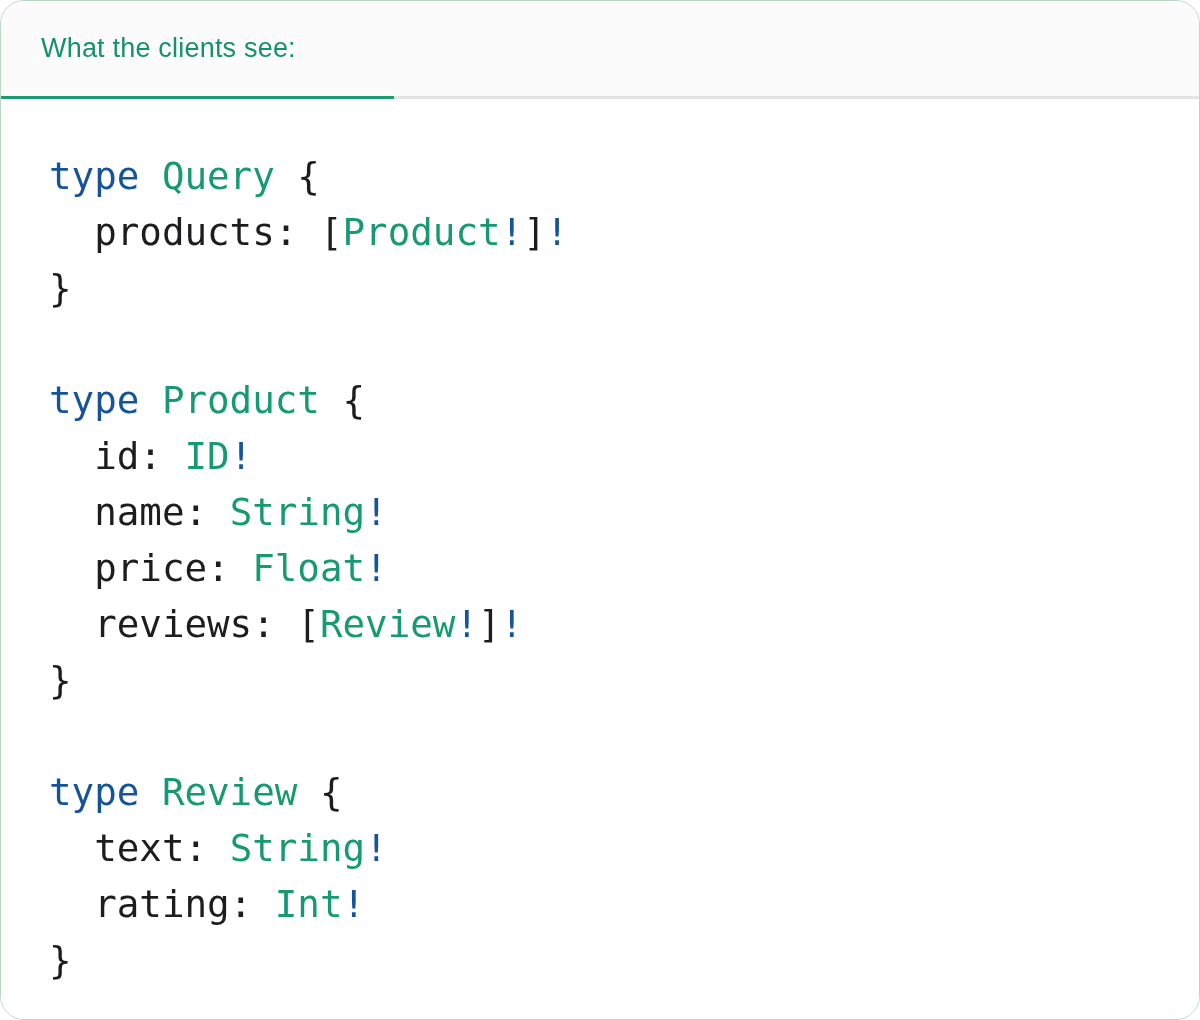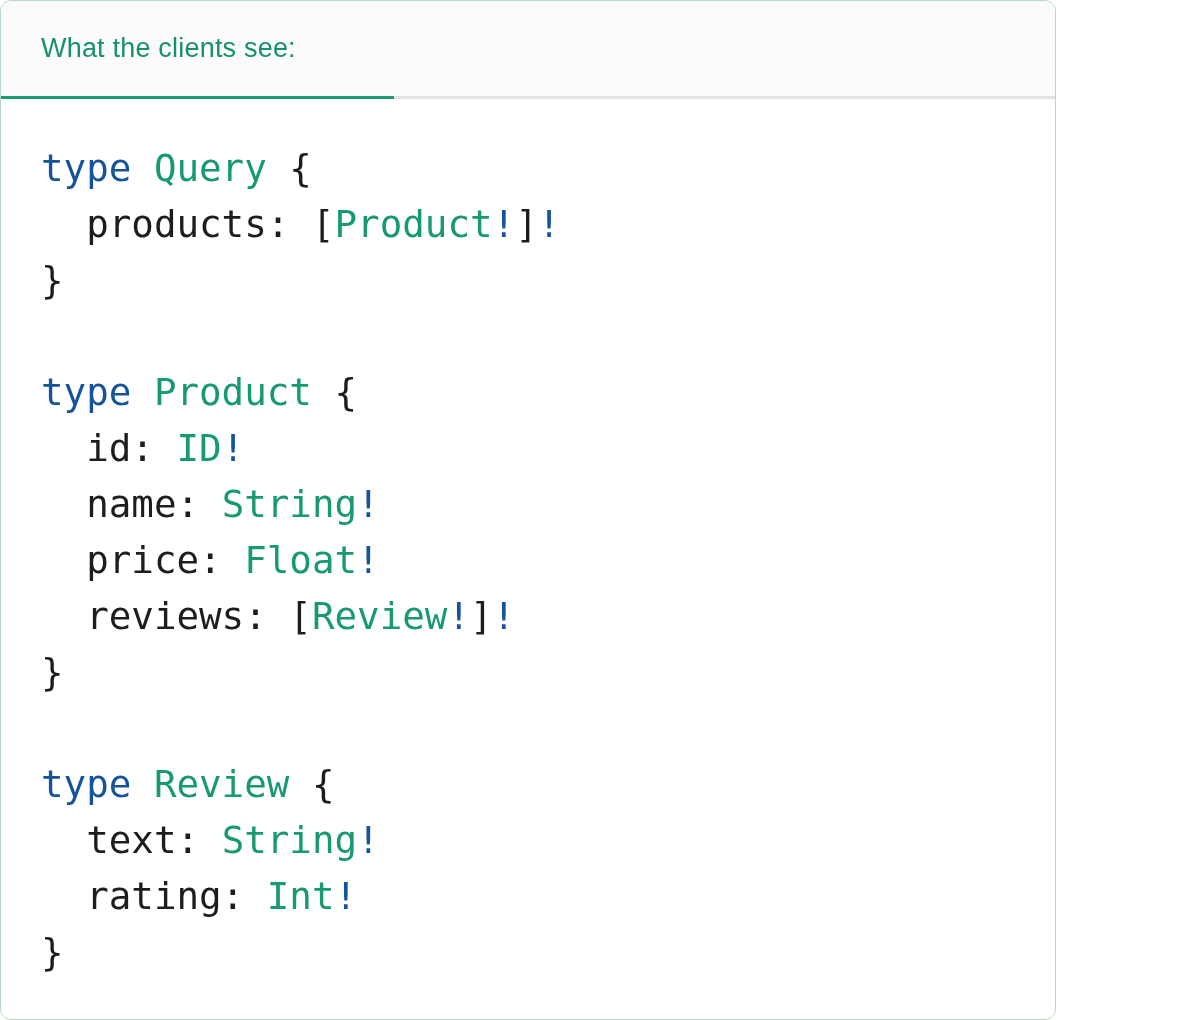--- a/index.html
+++ b/index.html
@@ -6,25 +6,25 @@
     margin: 0;
     padding: 0;
     background: #ffffff;
     width: 1200px;
     height: 1020px;
     font-family: "Liberation Sans", sans-serif;
   }
 
   .panel {
     box-sizing: border-box;
-    width: 1056px;
+    width: 1200px;
     height: 1020px;
     background: #ffffff;
     border: 1px solid var(--c-border, #b9d7c4);
-    border-radius: 11px;
+    border-radius: 24px;
     overflow: hidden;
     display: flex;
     flex-direction: column;
   }
 
   .tab-header {
     box-sizing: border-box;
     height: 98px;
     flex: 0 0 98px;
     background: var(--c-header-bg, #fbfbfb);
@@ -54,21 +54,21 @@
   }
 
   .code-area {
     flex: 1 1 auto;
     background: #ffffff;
     padding: 41px 40px 30px 40px;
     overflow: hidden;
   }
 
   .code-pre {
-    margin: 0;
+    margin: 8px;
     font-family: "DejaVu Sans Mono", "Liberation Mono", monospace;
     font-size: 37.5px;
     line-height: 56px;
     font-weight: 400;
   }
 
   .code-line {
     white-space: pre;
     height: 56px;
   }

